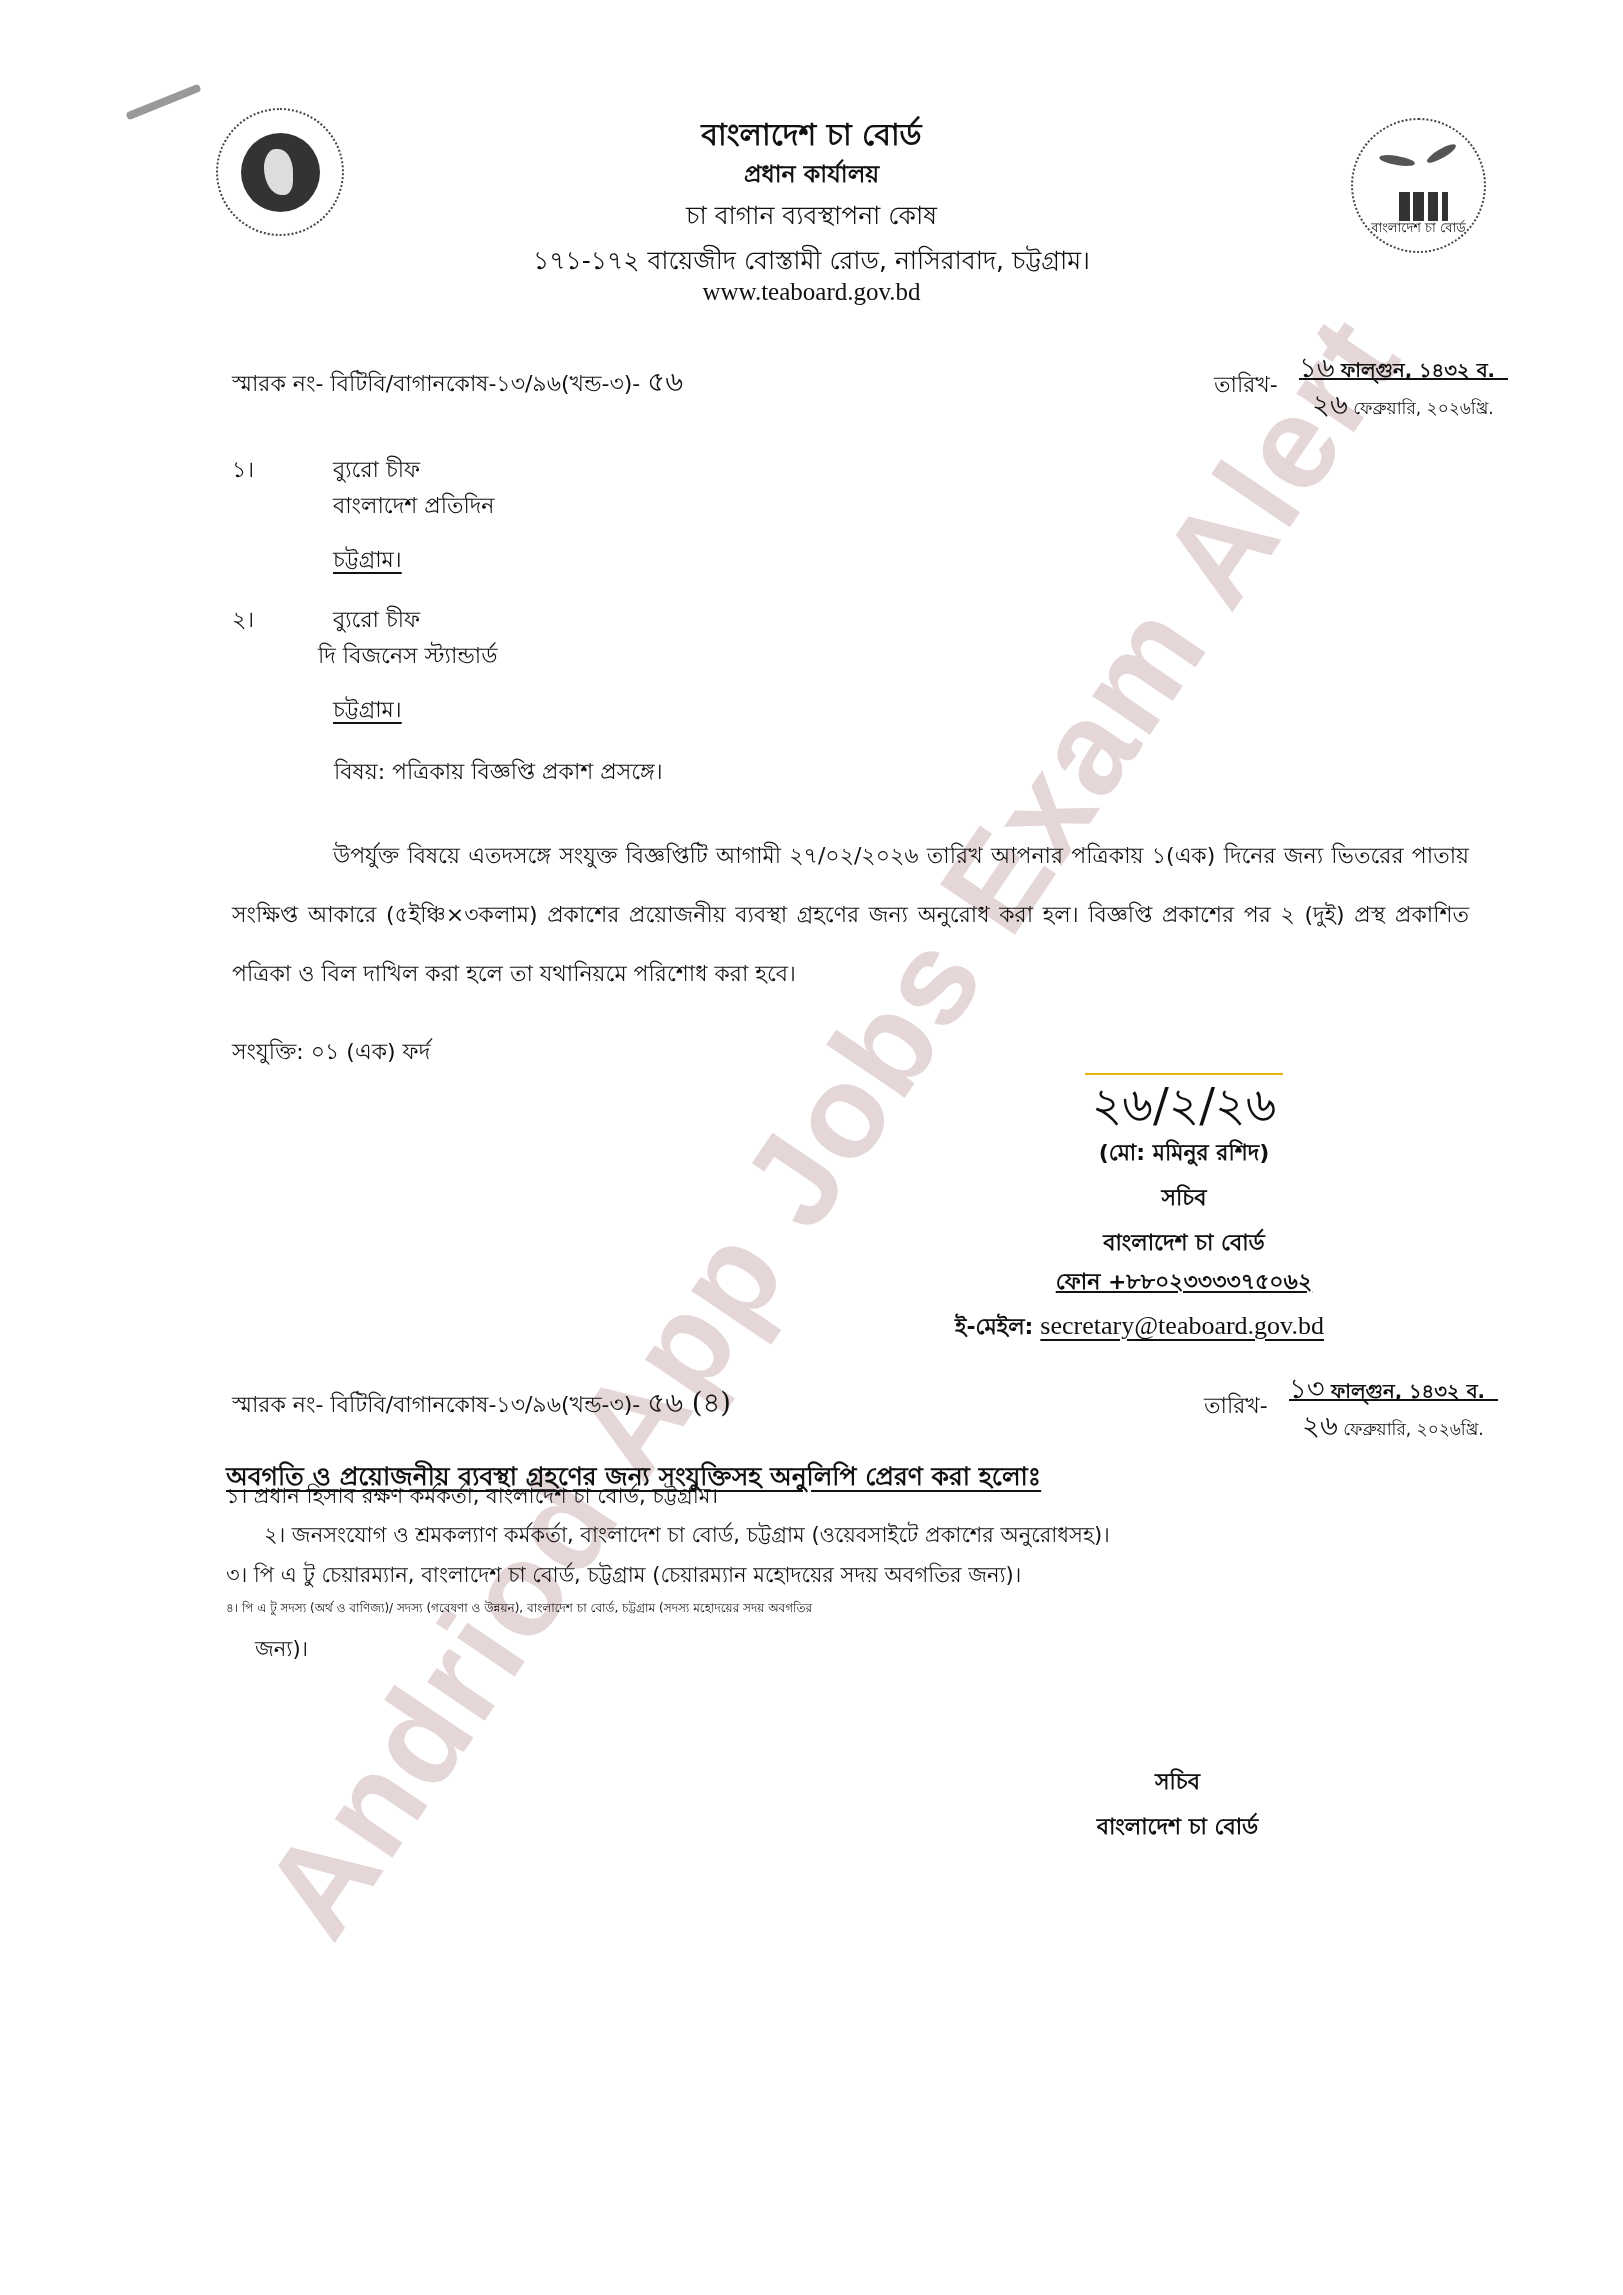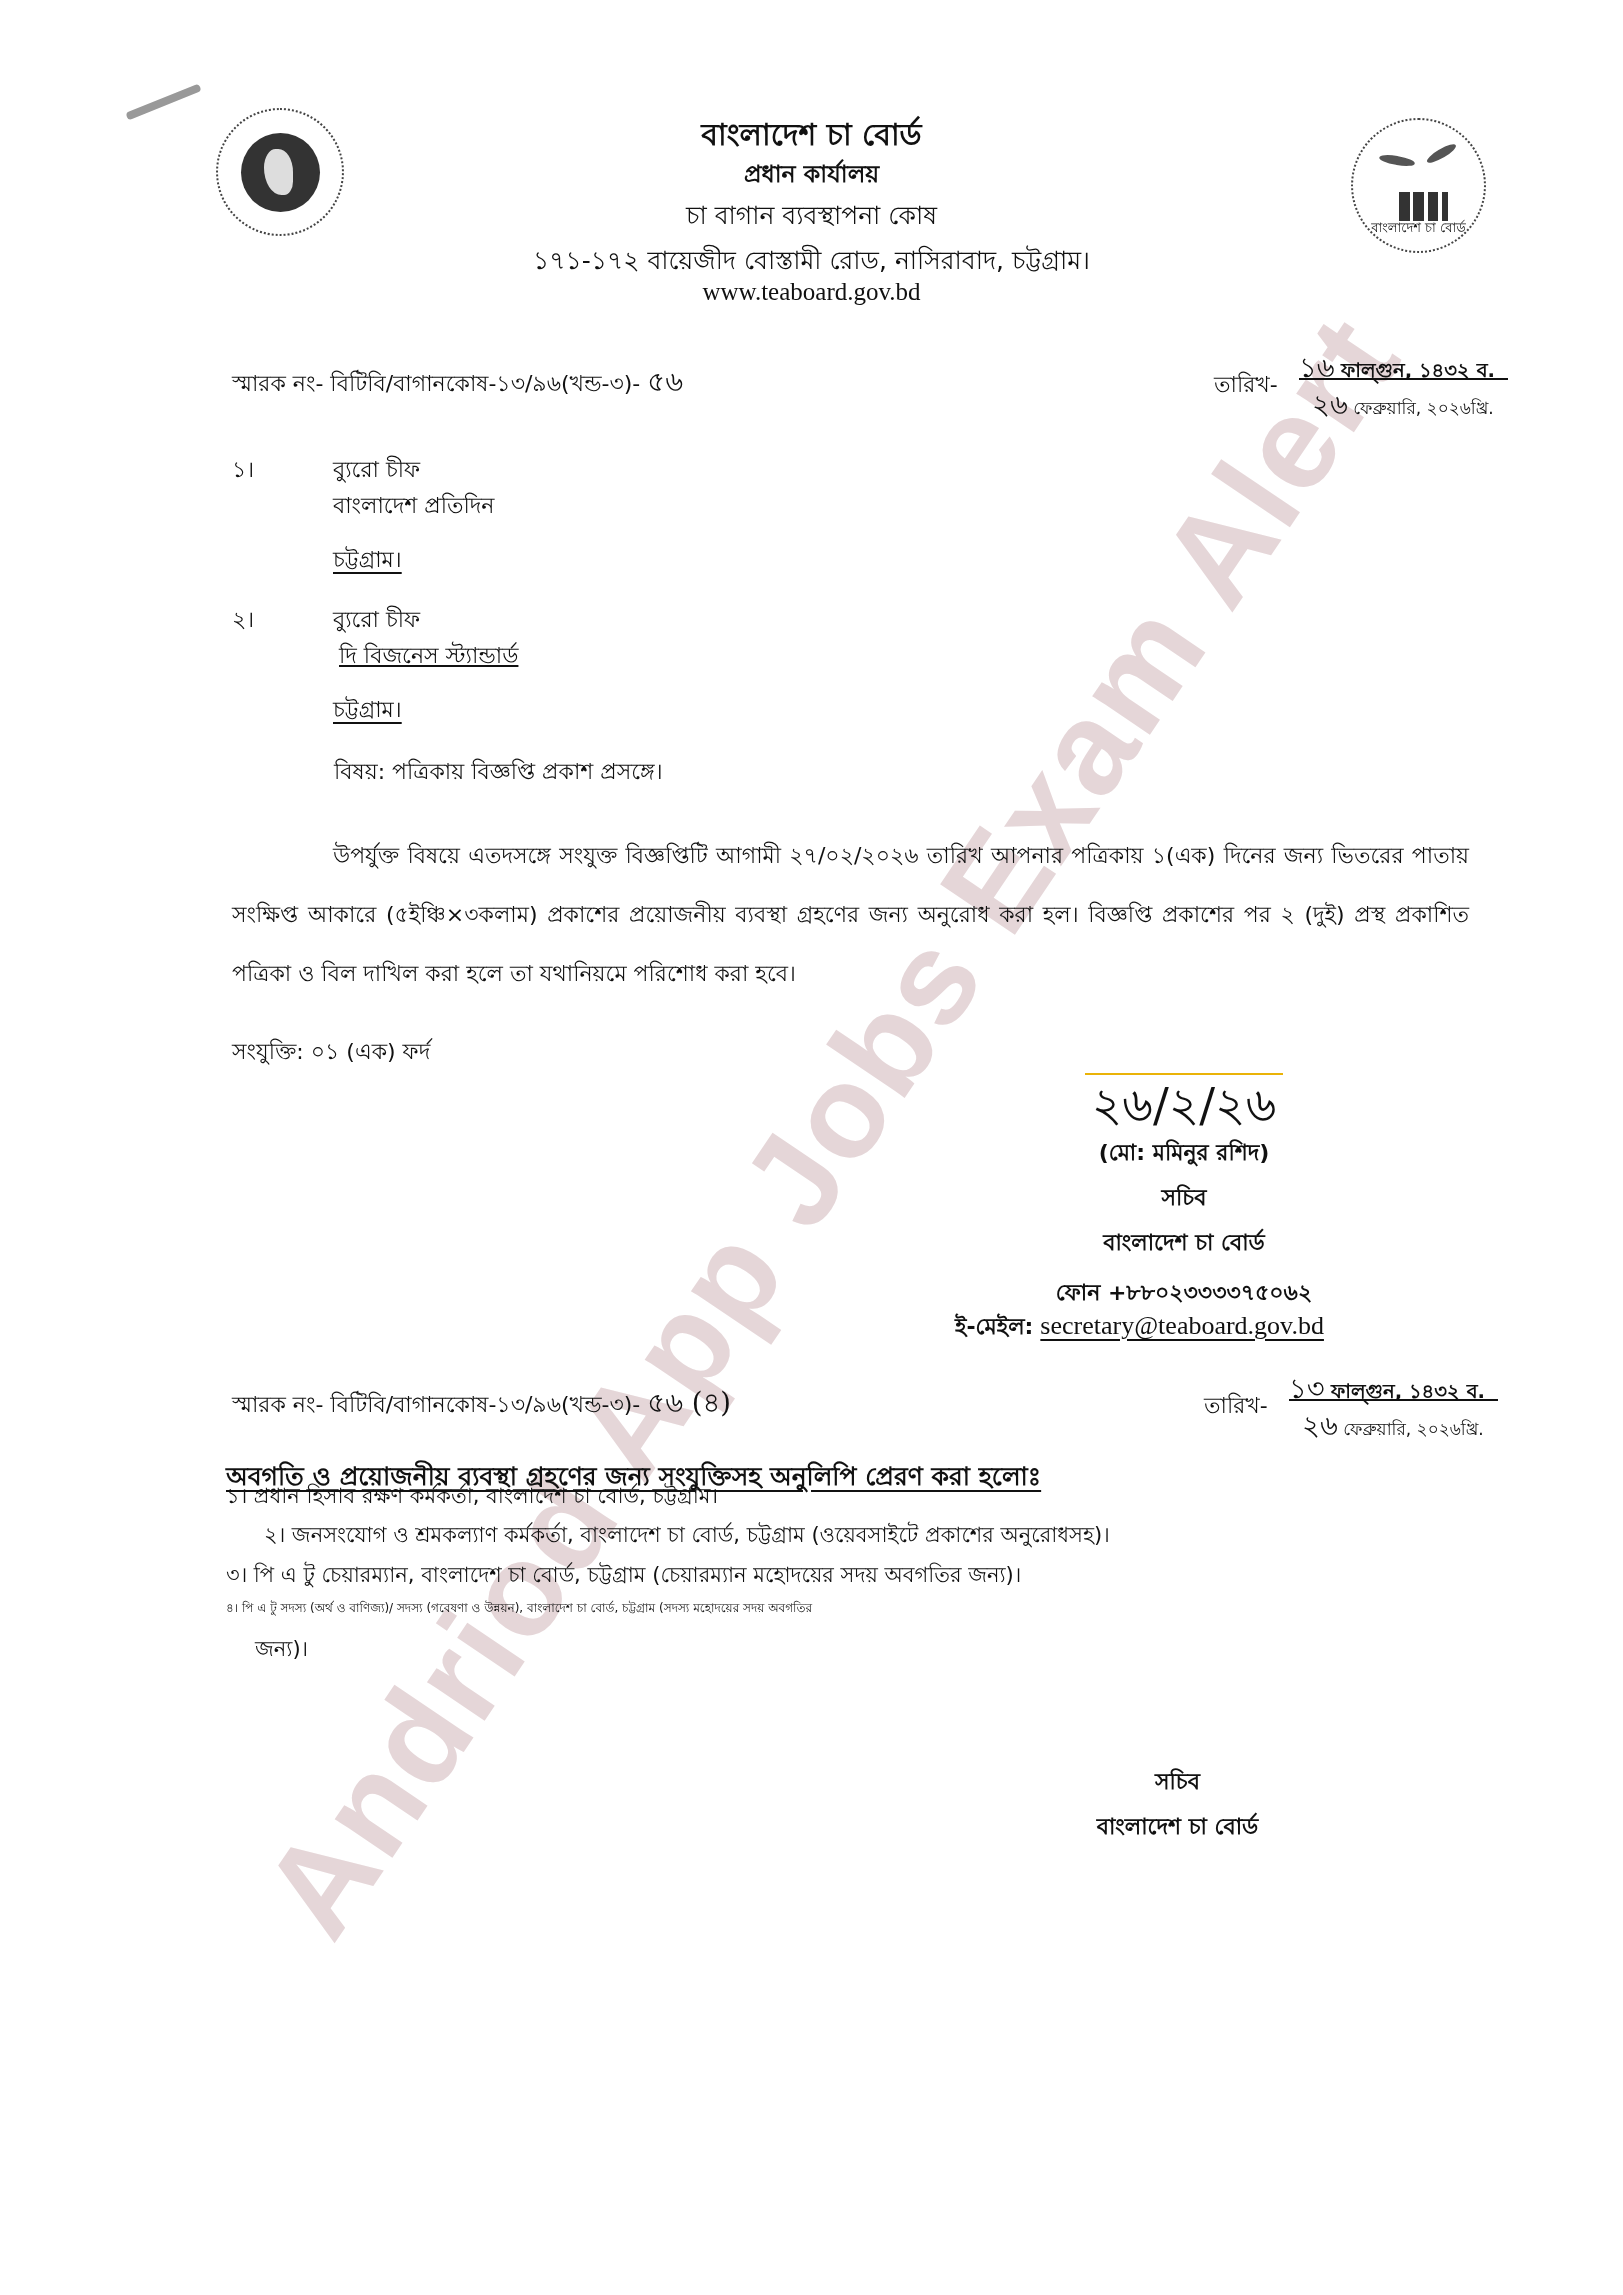--- a/index.html
+++ b/index.html
@@ -76,36 +76,36 @@
 
   <div class="abs t34" style="left:232px; top:452px;">
     <div style="position:absolute; left:0; top:0;">১।</div>
     <div style="position:absolute; left:101px; top:0; white-space:nowrap;">ব্যুরো চীফ</div>
     <div style="position:absolute; left:101px; top:36px; white-space:nowrap;">বাংলাদেশ প্রতিদিন</div>
     <div class="u" style="position:absolute; left:101px; top:73px; white-space:nowrap;">চট্টগ্রাম।</div>
   </div>
   <div class="abs t34" style="left:232px; top:602px;">
     <div style="position:absolute; left:0; top:0;">২।</div>
     <div style="position:absolute; left:101px; top:0; white-space:nowrap;">ব্যুরো চীফ</div>
-    <div style="position:absolute; left:107px; top:36px; white-space:nowrap;text-decoration:underline;">দি বিজনেস স্ট্যান্ডার্ড</div>
+    <div style="position:absolute; left:86px; top:36px; white-space:nowrap;">দি বিজনেস স্ট্যান্ডার্ড</div>
     <div class="u" style="position:absolute; left:101px; top:73px; white-space:nowrap;">চট্টগ্রাম।</div>
   </div>
 
   <div class="abs t34" style="left:334px; top:754px; white-space:nowrap;">বিষয়: পত্রিকায় বিজ্ঞপ্তি প্রকাশ প্রসঙ্গে।</div>
 
   <div class="abs para" style="left:232px; top:826px; width:1237px; text-indent:101px;">উপর্যুক্ত বিষয়ে এতদসঙ্গে সংযুক্ত বিজ্ঞপ্তিটি আগামী ২৭/০২/২০২৬ তারিখ আপনার পত্রিকায় ১(এক) দিনের জন্য ভিতরের পাতায় সংক্ষিপ্ত আকারে (৫ইঞ্চি×৩কলাম) প্রকাশের প্রয়োজনীয় ব্যবস্থা গ্রহণের জন্য অনুরোধ করা হল। বিজ্ঞপ্তি প্রকাশের পর ২ (দুই) প্রস্থ প্রকাশিত পত্রিকা ও বিল দাখিল করা হলে তা যথানিয়মে পরিশোধ করা হবে।</div>
 
   <div class="abs t34" style="left:232px; top:1034px; white-space:nowrap;">সংযুক্তি: ০১ (এক) ফর্দ</div>
 
   <div class="sig-block" style="left:1014px; top:1073px; width:340px;">
     <div class="hand" style="font-size:47px; line-height:59px; border-top:2px solid #eab308; display:inline-block; padding:0 6.5px;">২৬/২/২৬</div>
     <div class="t34 bold" style="margin-top:1.3px;">(মো: মমিনুর রশিদ)</div>
     <div class="t34 bold" style="margin-top:7.9px;">সচিব</div>
     <div class="t34 bold" style="margin-top:7.9px;">বাংলাদেশ চা বোর্ড</div>
-    <div class="t34 bold" style="margin-top:13px;">ফোন +৮৮০২৩৩৩৩৭৫০৬২</div>
+    <div class="t34 bold" style="margin-top:2px;text-decoration:underline;">ফোন +৮৮০২৩৩৩৩৭৫০৬২</div>
   </div>
   <div class="abs t34" style="left:955px; top:1309px; white-space:nowrap;">
     <span class="bold">ই-মেইল:</span>
     <span class="u" style="font-family:'Liberation Serif', serif; font-size:26px;">secretary@teaboard.gov.bd</span>
   </div>
 
   <div class="abs t34" style="left:232px; top:1382px; white-space:nowrap;">
     <span>স্মারক নং-</span>
     <span>বিটিবি/বাগানকোষ-১৩/৯৬(খন্ড-৩)-</span>
     <span class="hand">৫৬ (৪)</span>

